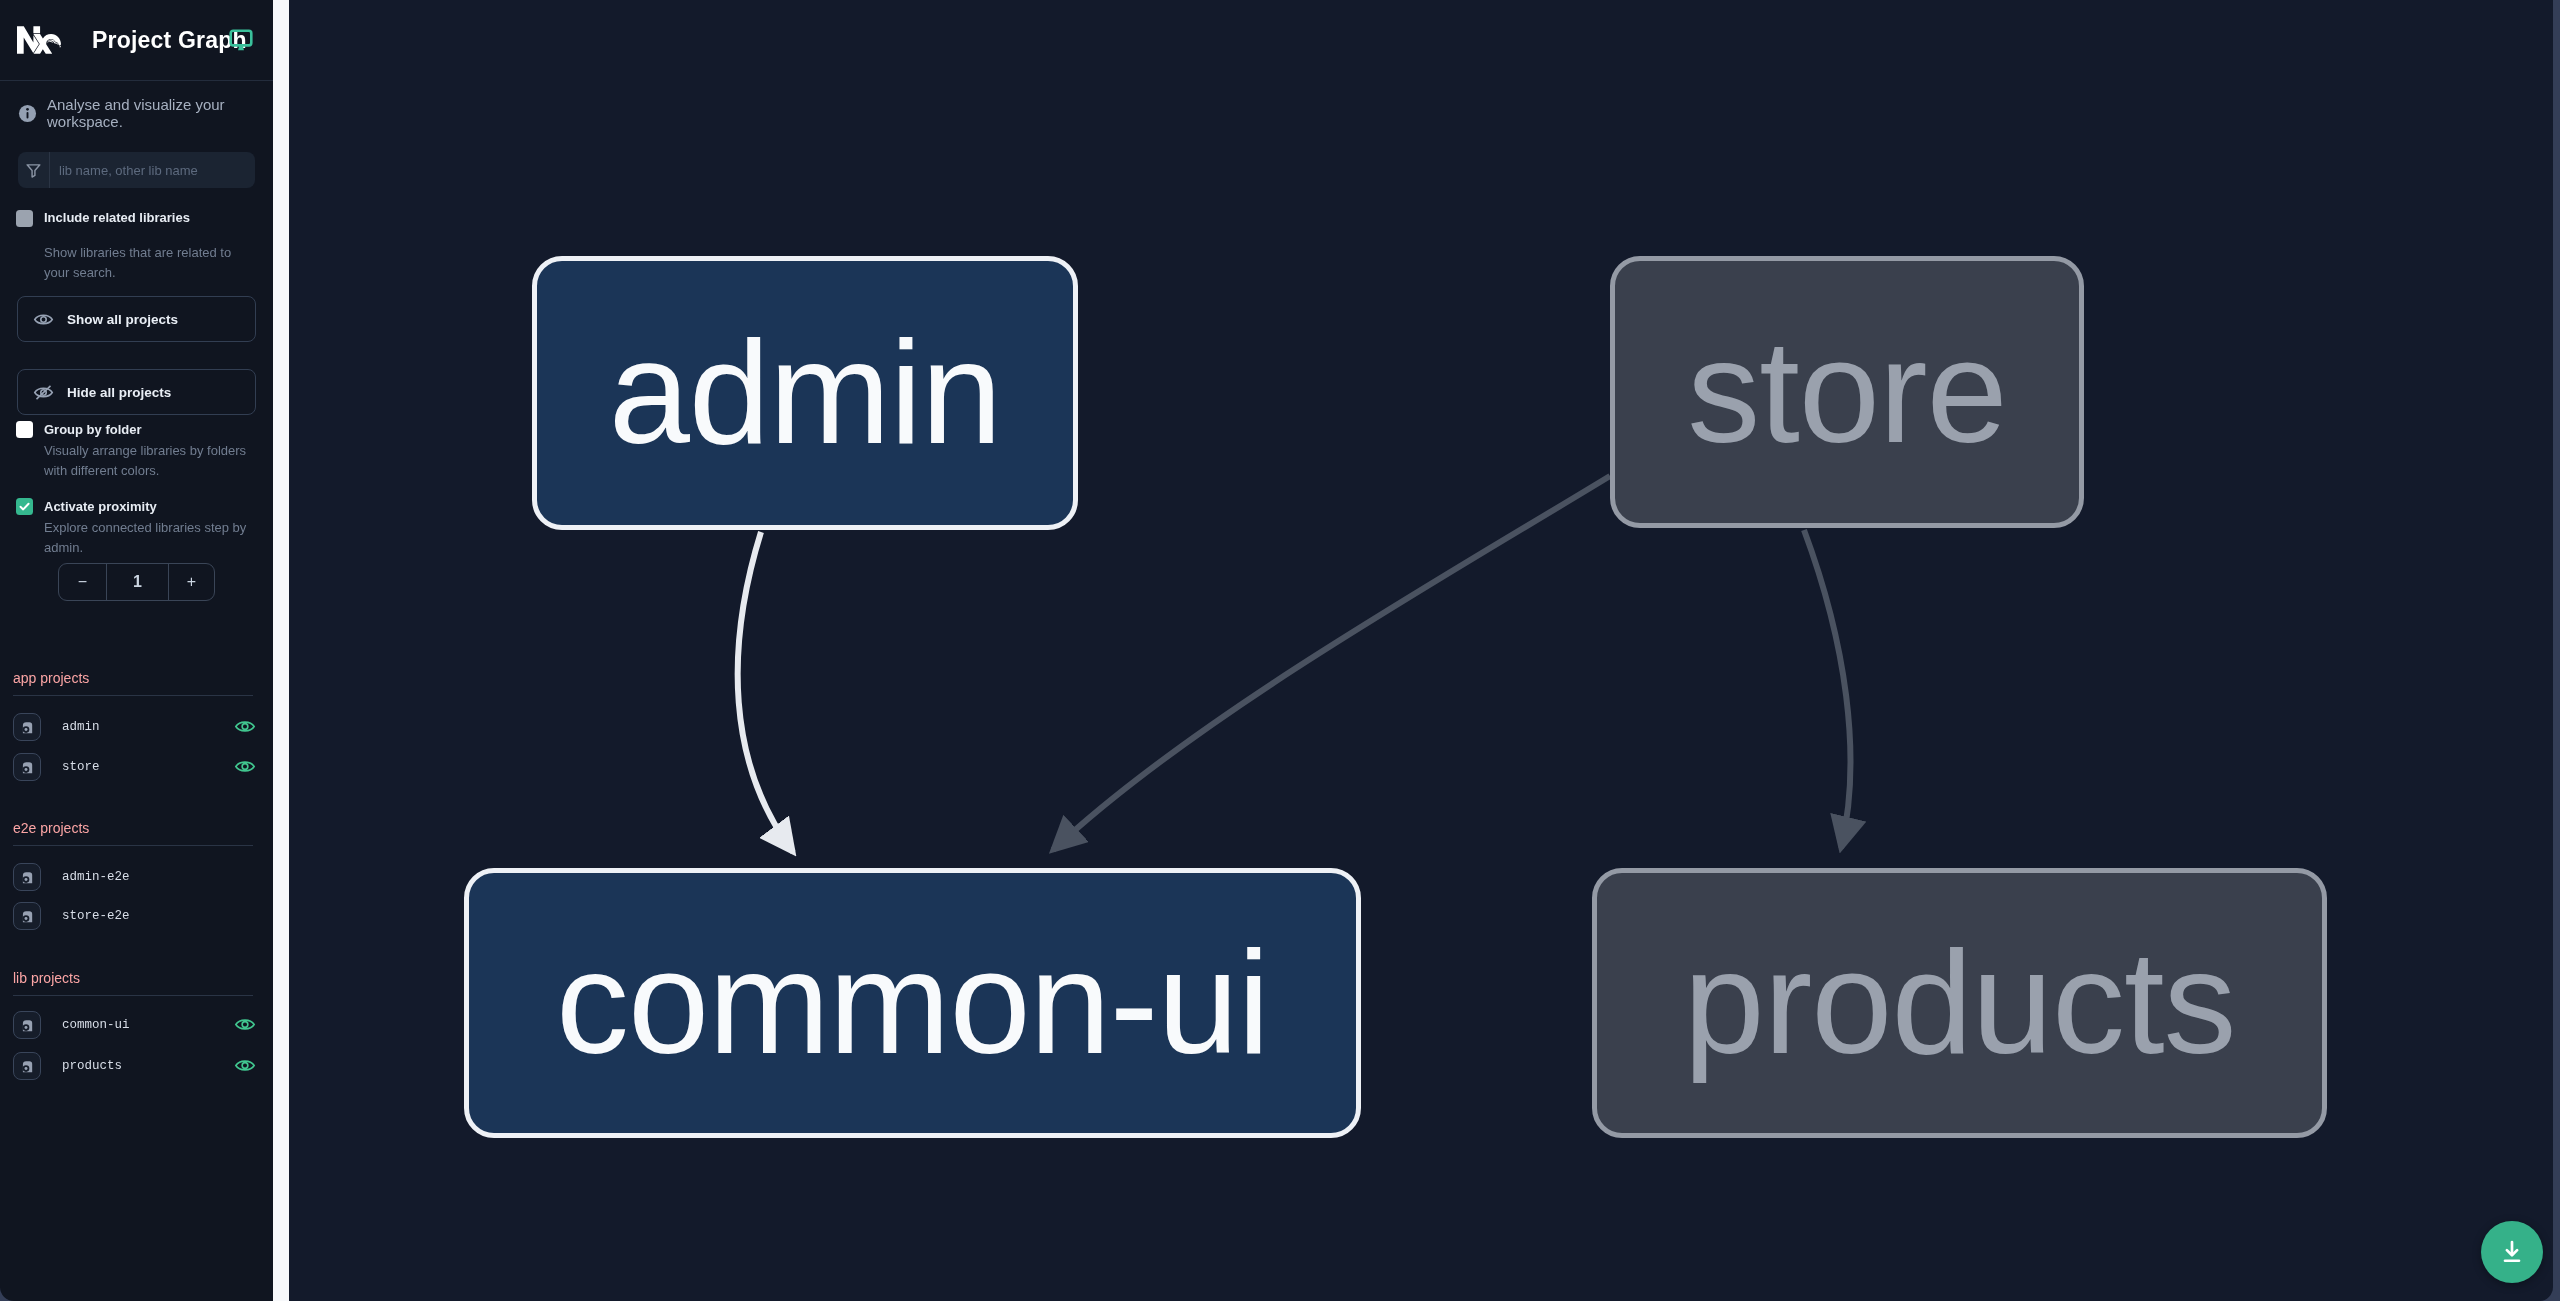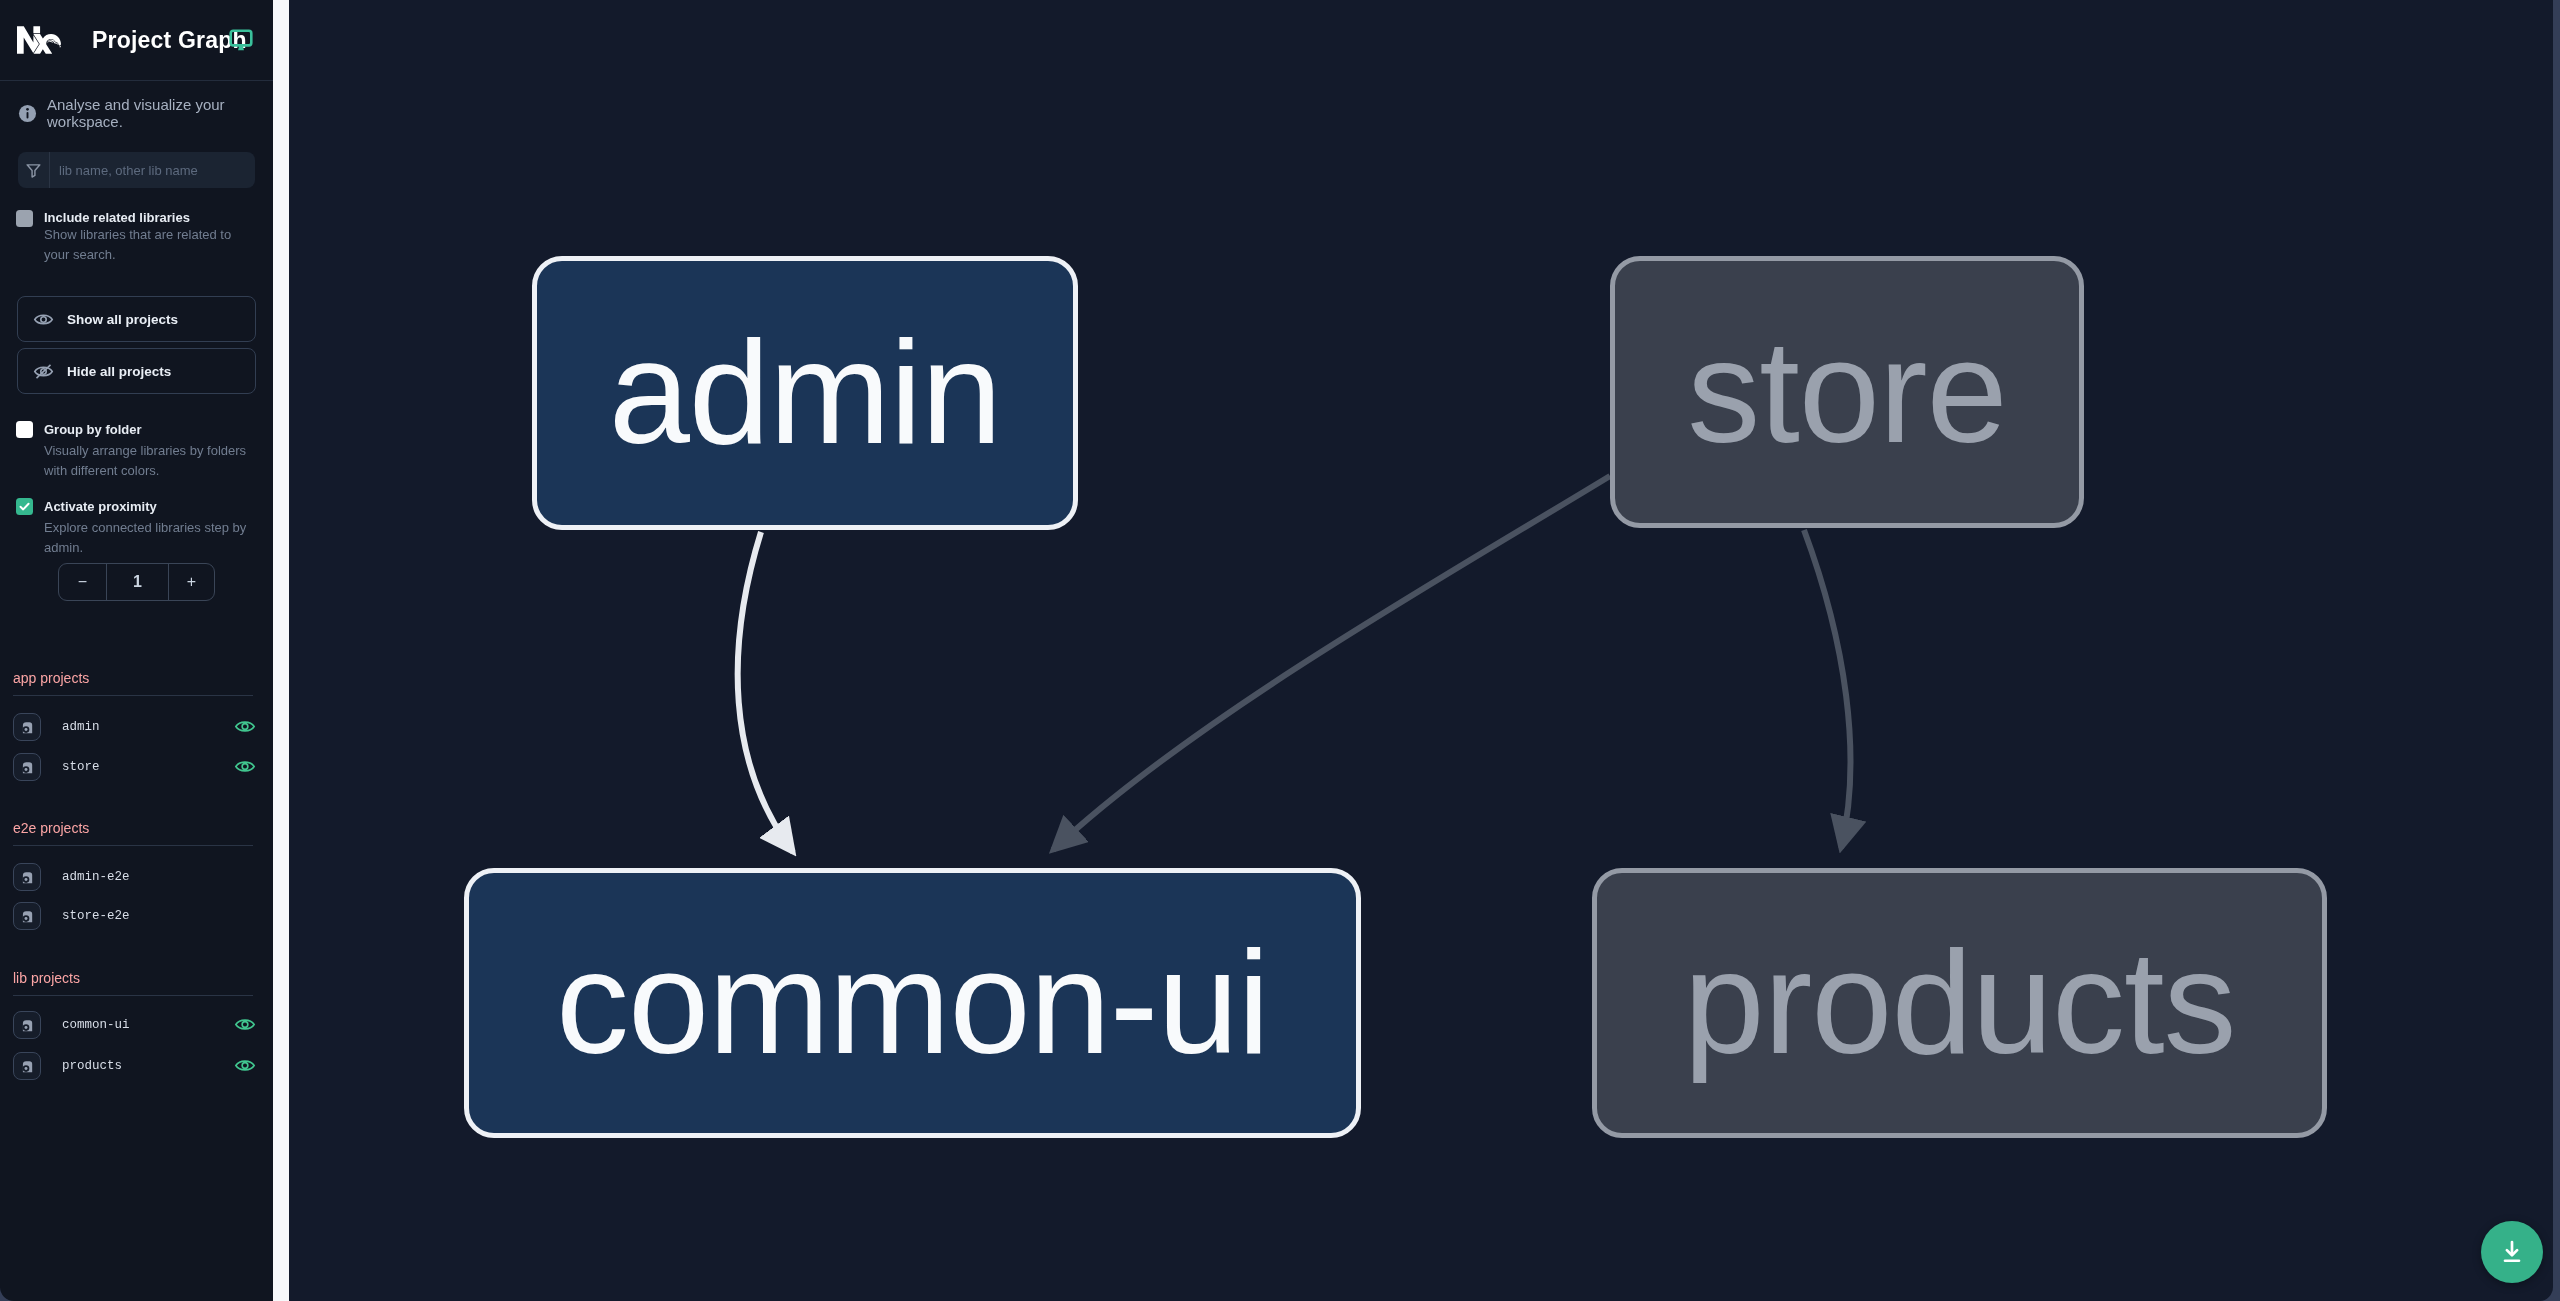--- a/index.html
+++ b/index.html
@@ -110,30 +110,30 @@
       <div class="funnel-cell">
         <svg viewBox="0 0 24 24">
           <path d="M3 4 H21 L14 12 V19 L10 21.2 V12 Z" fill="none" stroke="#8b95a5" stroke-width="2" stroke-linejoin="round"></path>
         </svg>
       </div>
       <input type="text" placeholder="lib name, other lib name" style="">
     </div>
 
     <div class="cb cb-gray" style="top:210px;"></div>
     <div class="opt-label" style="top:210px;">Include related libraries</div>
-    <div class="opt-desc" style="top:225px;">Show libraries that are related to your search.</div>
+    <div class="opt-desc" style="top:243px;">Show libraries that are related to your search.</div>
 
     <div class="sb-btn" style="top:296px;">
       <svg viewBox="0 0 24 18">
         <path d="M2 9 C6 2.6 18 2.6 22 9 C18 15.4 6 15.4 2 9 Z" fill="none" stroke="#97a2b4" stroke-width="1.8"></path>
         <circle cx="12" cy="9" r="3.1" fill="none" stroke="#97a2b4" stroke-width="1.8"></circle>
       </svg>
       <span class="lbl">Show all projects</span>
     </div>
-    <div class="sb-btn" style="top:348px;">
+    <div class="sb-btn" style="top:369px;">
       <svg viewBox="0 0 24 18">
         <path d="M2 9 C6 2.6 18 2.6 22 9 C18 15.4 6 15.4 2 9 Z" fill="none" stroke="#97a2b4" stroke-width="1.8"></path>
         <circle cx="12" cy="9" r="3.1" fill="none" stroke="#97a2b4" stroke-width="1.8"></circle>
         <line x1="4" y1="16.5" x2="20" y2="1.5" stroke="#97a2b4" stroke-width="1.8"></line>
       </svg>
       <span class="lbl">Hide all projects</span>
     </div>
 
     <div class="cb cb-white" style="top:421px;"></div>
     <div class="opt-label" style="top:422px;">Group by folder</div>

